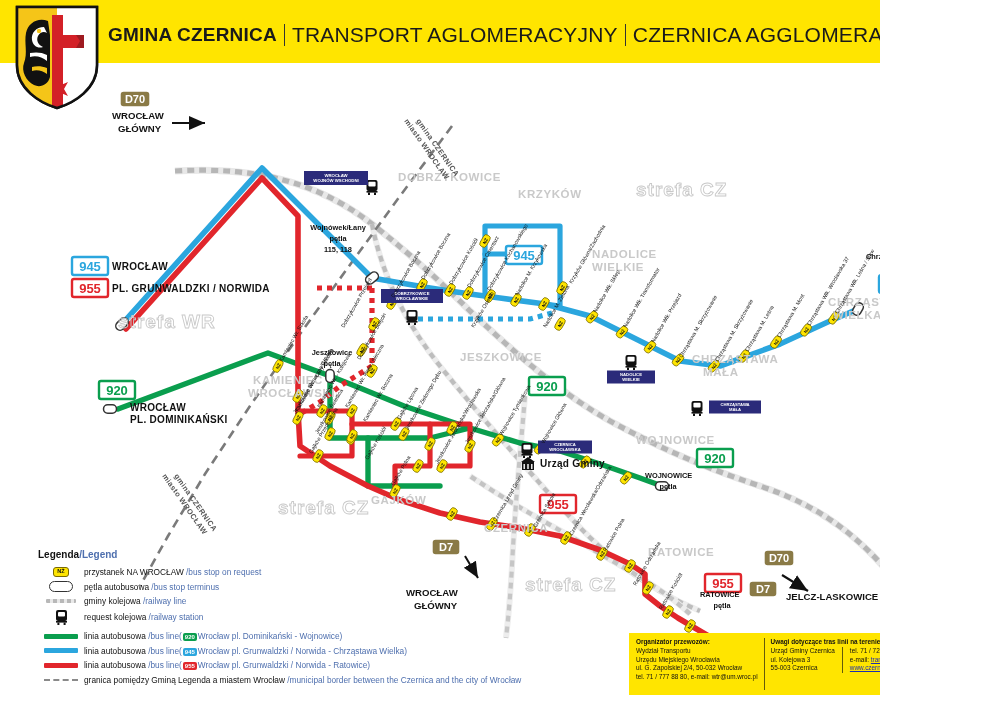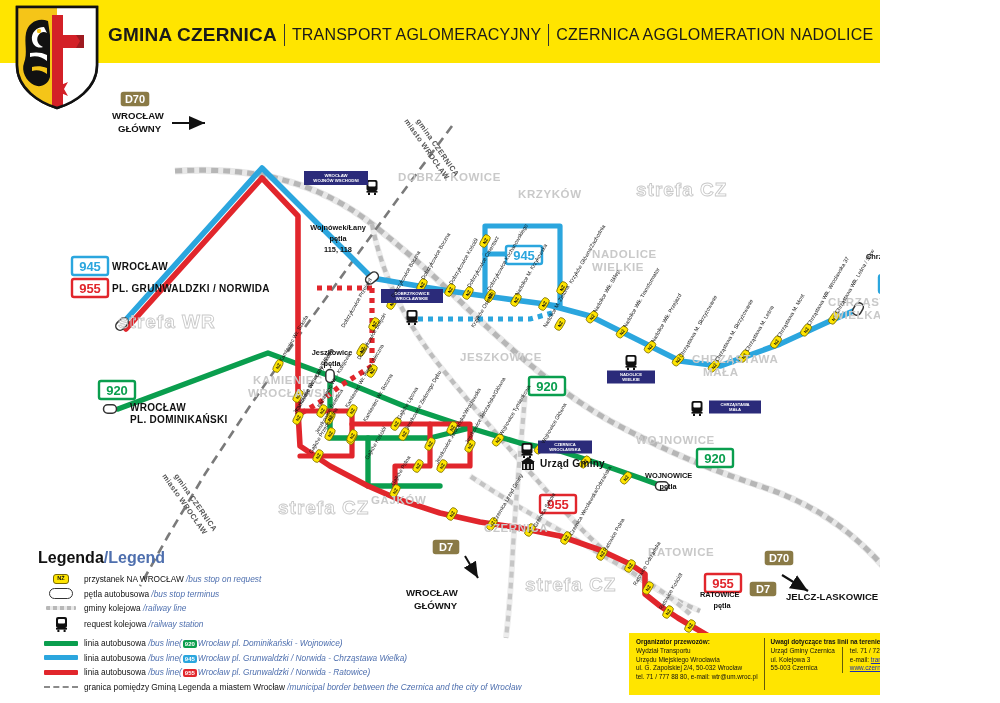--- a/index.html
+++ b/index.html
@@ -5,46 +5,46 @@
   html,body{margin:0;padding:0;background:#fff;}
   body{font-family:"Liberation Sans","DejaVu Sans",sans-serif;}
   #page{position:relative;width:880px;height:703px;overflow:hidden;background:#ffffff;}
 
   
   #header{position:absolute;left:0;top:0;width:1000px;height:63px;background:#FFE500;}
   #header-underline{position:absolute;left:0;top:63px;width:1000px;height:3px;background:#ffffff;}
   #crest{position:absolute;left:14px;top:5px;width:86px;height:105px;z-index:5;}
   #header-text{position:absolute;left:108px;top:20px;height:30px;display:flex;align-items:center;gap:0px;white-space:nowrap;}
   .hdr-strong{font-weight:bold;font-size:19px;color:#1a1a1a;letter-spacing:.2px;}
-  .hdr-norm{font-weight:normal;font-size:16px;color:#1a1a1a;letter-spacing:.2px;}
+  .hdr-norm{font-weight:normal;font-size:21px;color:#1a1a1a;letter-spacing:.2px;}
   .hdr-sep{display:inline-block;width:1px;height:22px;background:#333;margin:0 7px;}
   .b920{background:#0a9e4e;}
   .b945{background:#2BA6DE;}
   .b955{background:#E1262C;}
 
   
   #map{position:absolute;left:0;top:66px;width:1000px;height:637px;}
 
   
   .town{font-weight:bold;fill:#c9c9c9;font-size:11.5px;letter-spacing:.6px;}
   .zone{font-weight:bold;font-size:19px;fill:none;stroke:#c9c9c9;stroke-width:.9px;letter-spacing:1px;}
   .stopname{font-size:5.4px;fill:#111;font-weight:normal;}
   .loopname{font-size:7.4px;fill:#111;font-weight:bold;}
   .bigplace{font-size:10px;fill:#111;font-weight:bold;letter-spacing:.3px;}
   .borderlbl{font-size:7.5px;fill:#555;font-weight:bold;letter-spacing:.4px;}
   .arrowlbl{font-size:9.6px;fill:#111;font-weight:bold;}
 
   
   #legend{position:absolute;left:38px;top:549px;width:600px;}
-  #legend h2{margin:0 0 5px 0;font-size:16px;font-weight:bold;color:#111;}
+  #legend h2{margin:0 0 5px 0;font-size:10px;font-weight:bold;color:#111;}
   #legend h2 .en{color:#4e6fae;}
   .lg-row{display:flex;align-items:center;height:14.4px;font-size:8.3px;color:#111;}
   .lg-ic{width:46px;flex:0 0 46px;display:flex;align-items:center;justify-content:center;}
   .lg-tx{white-space:nowrap;}
-  .lg-tx .en{color:#4e6fae;font-style:italic;}
+  .lg-tx .en{color:#4e6fae;}
   .nz-chip{display:inline-block;background:#FFE500;border:1px solid #7a6a00;border-radius:3px;
            font-size:5.6px;font-weight:bold;color:#111;padding:1px 3px;line-height:1;}
   .loop-chip{display:inline-block;width:22px;height:9px;border:1.3px solid #333;border-radius:6px;background:#fff;}
   .rail-chip{display:inline-block;width:30px;height:4px;background:
         repeating-linear-gradient(90deg,#b8b8b8 0 4px,#e9e9e9 4px 7px);border-radius:1px;}
   .town-chip{display:inline-block;font-size:5.4px;font-weight:bold;color:#cdcdcd;letter-spacing:.5px;}
   .bar{display:inline-block;width:34px;height:5px;border-radius:1px;}
   .bar.g{background:#0a9e4e;} .bar.b{background:#2BA6DE;} .bar.r{background:#E1262C;}
   .dashbar{display:inline-block;width:34px;height:0;border-top:2px dashed #8a8a8a;}
   .line-badge{display:inline-block;font-size:6px;font-weight:bold;color:#fff;border-radius:2px;padding:1px 2px;margin:0 1px;line-height:1;vertical-align:middle;}

